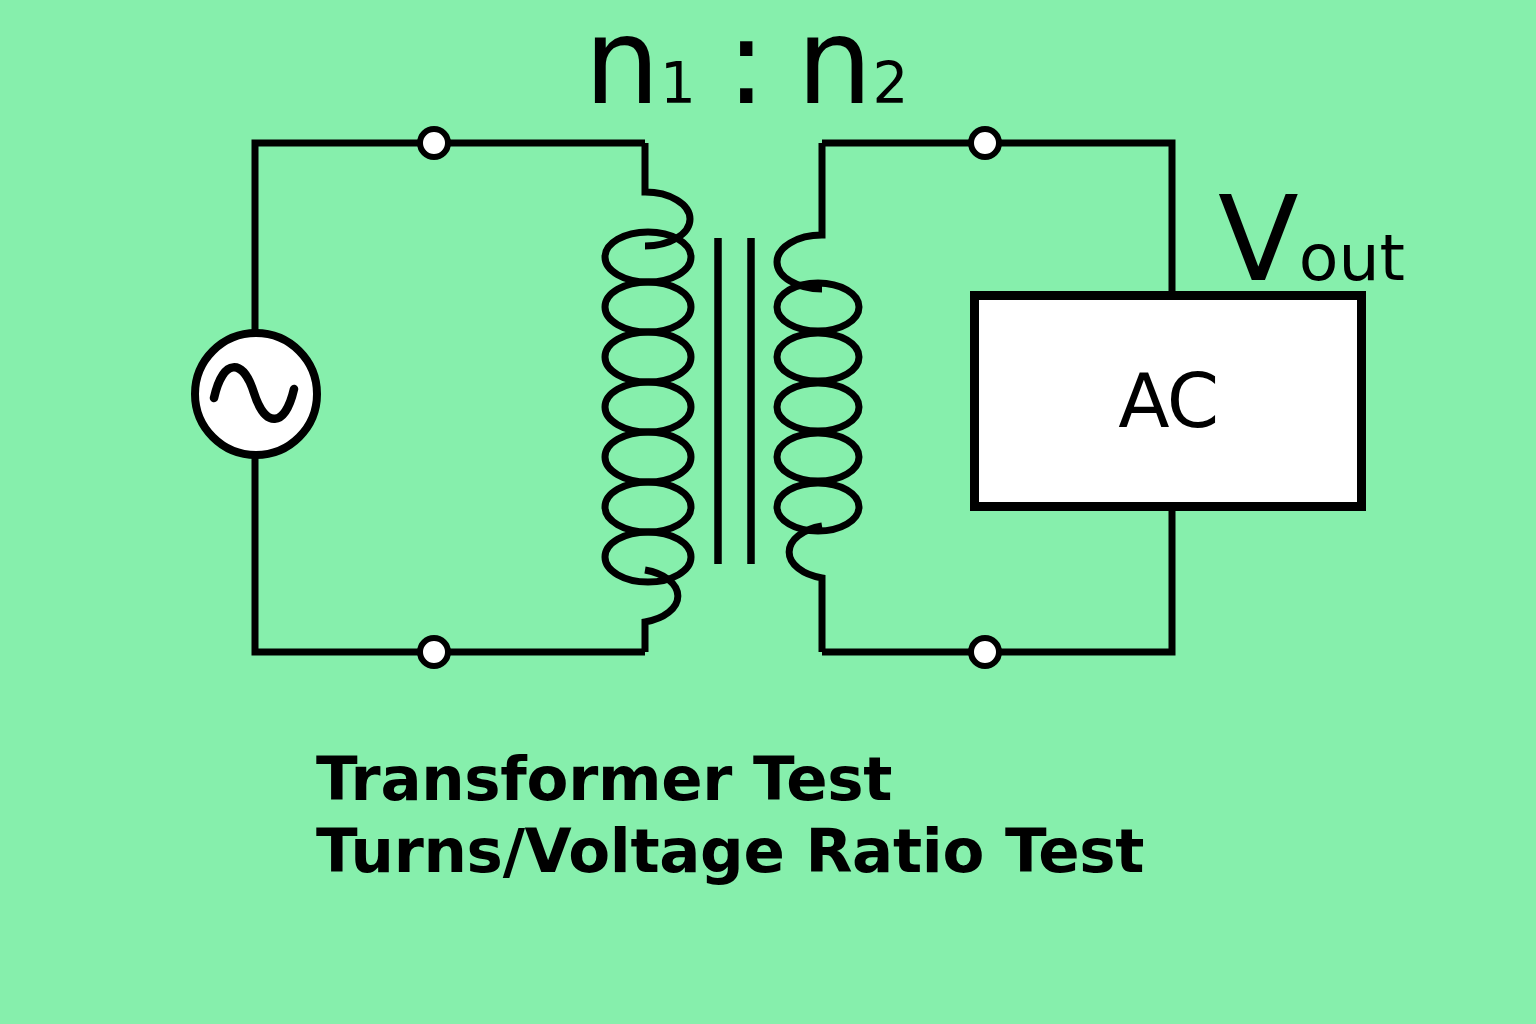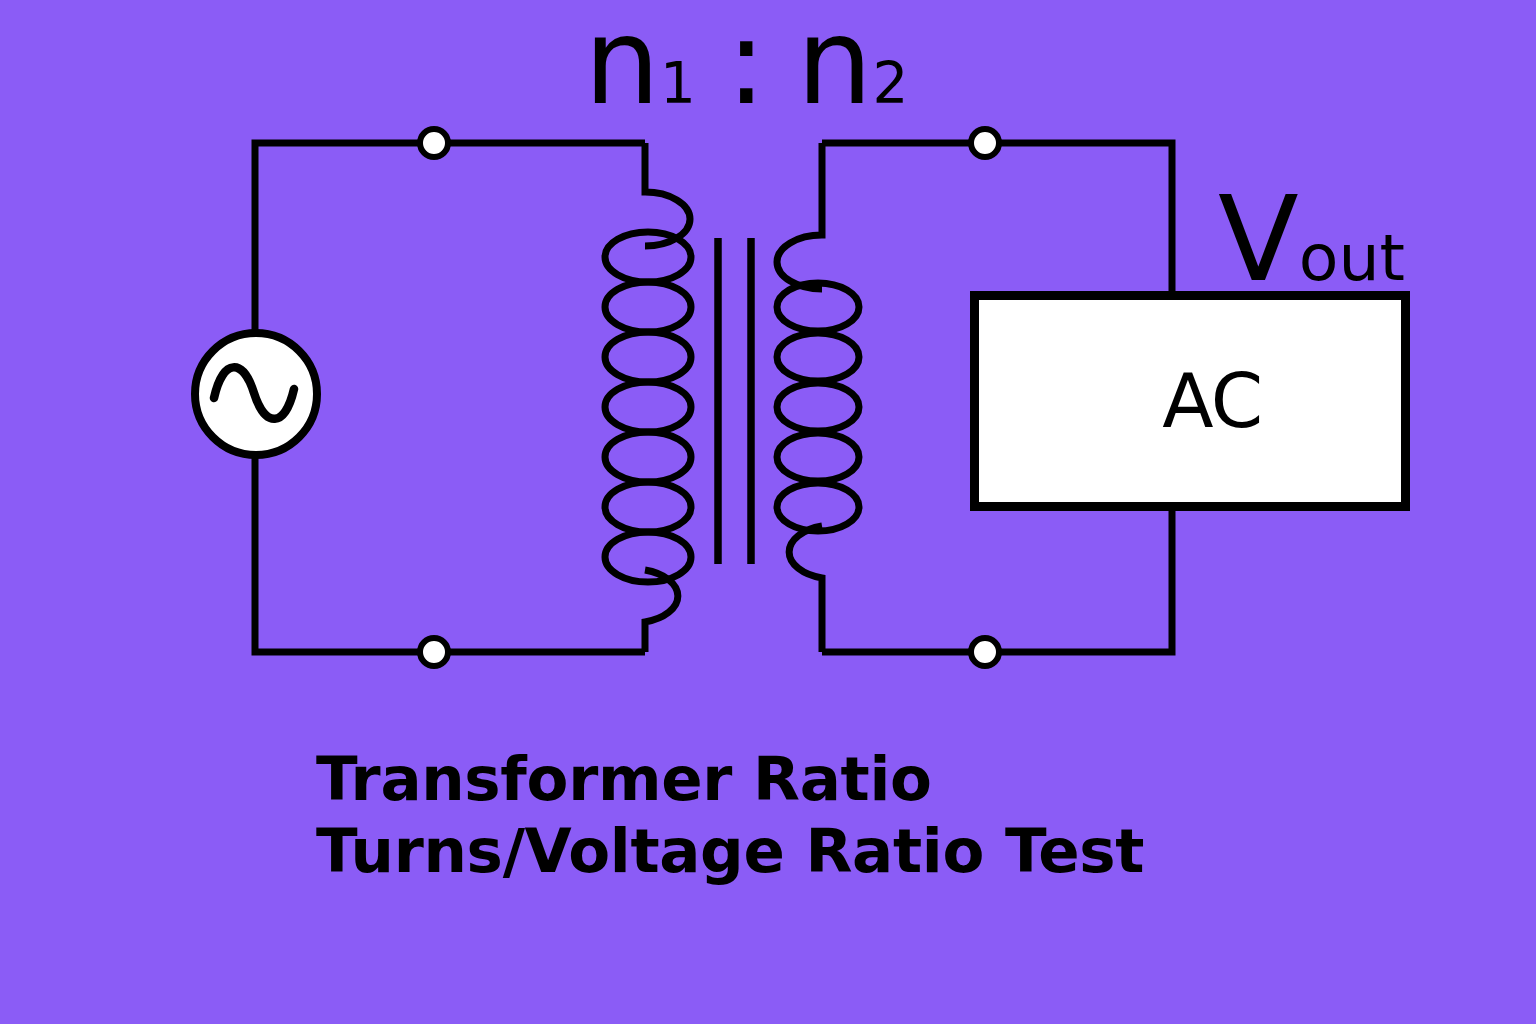--- a/index.html
+++ b/index.html
@@ -4,21 +4,21 @@
 <style>
   html, body {
     margin: 0;
     padding: 0;
     background: #ffffff;
   }
   .stage {
     position: relative;
     width: 1536px;
     height: 1024px;
-    background: #8b5cf6;
+    background: #86efac;
     overflow: hidden;
     font-family: "DejaVu Sans", sans-serif;
     color: #000000;
   }
   .circuit-svg {
     position: absolute;
     left: 0;
     top: 0;
     width: 1536px;
     height: 1024px;
@@ -62,21 +62,20 @@
     border: 9px solid #000000;
     background: #ffffff;
     display: flex;
     flex-direction: column;
     align-items: center;
     justify-content: center;
     font-size: 75px;
     line-height: 1.28;
     text-align: center;
     letter-spacing: -0.02em;
-    padding-left: 44px;
   }
   .caption {
     position: absolute;
     left: 316px;
     top: 743px;
     font-size: 61px;
     font-weight: bold;
     line-height: 1.18;
     letter-spacing: -0.005em;
     white-space: nowrap;
@@ -142,17 +141,17 @@
 
   <div class="lbl vout-label">
     <span>V</span><span class="sub">out</span>
   </div>
 
   <div class="voltmeter-box">
     <div>AC</div>
   </div>
 
   <div class="caption">
-    <div>Transformer Ratio</div>
+    <div>Transformer Test</div>
     <div>Turns/Voltage Ratio Test</div>
   </div>
 
 </div>
 
 </body></html>

